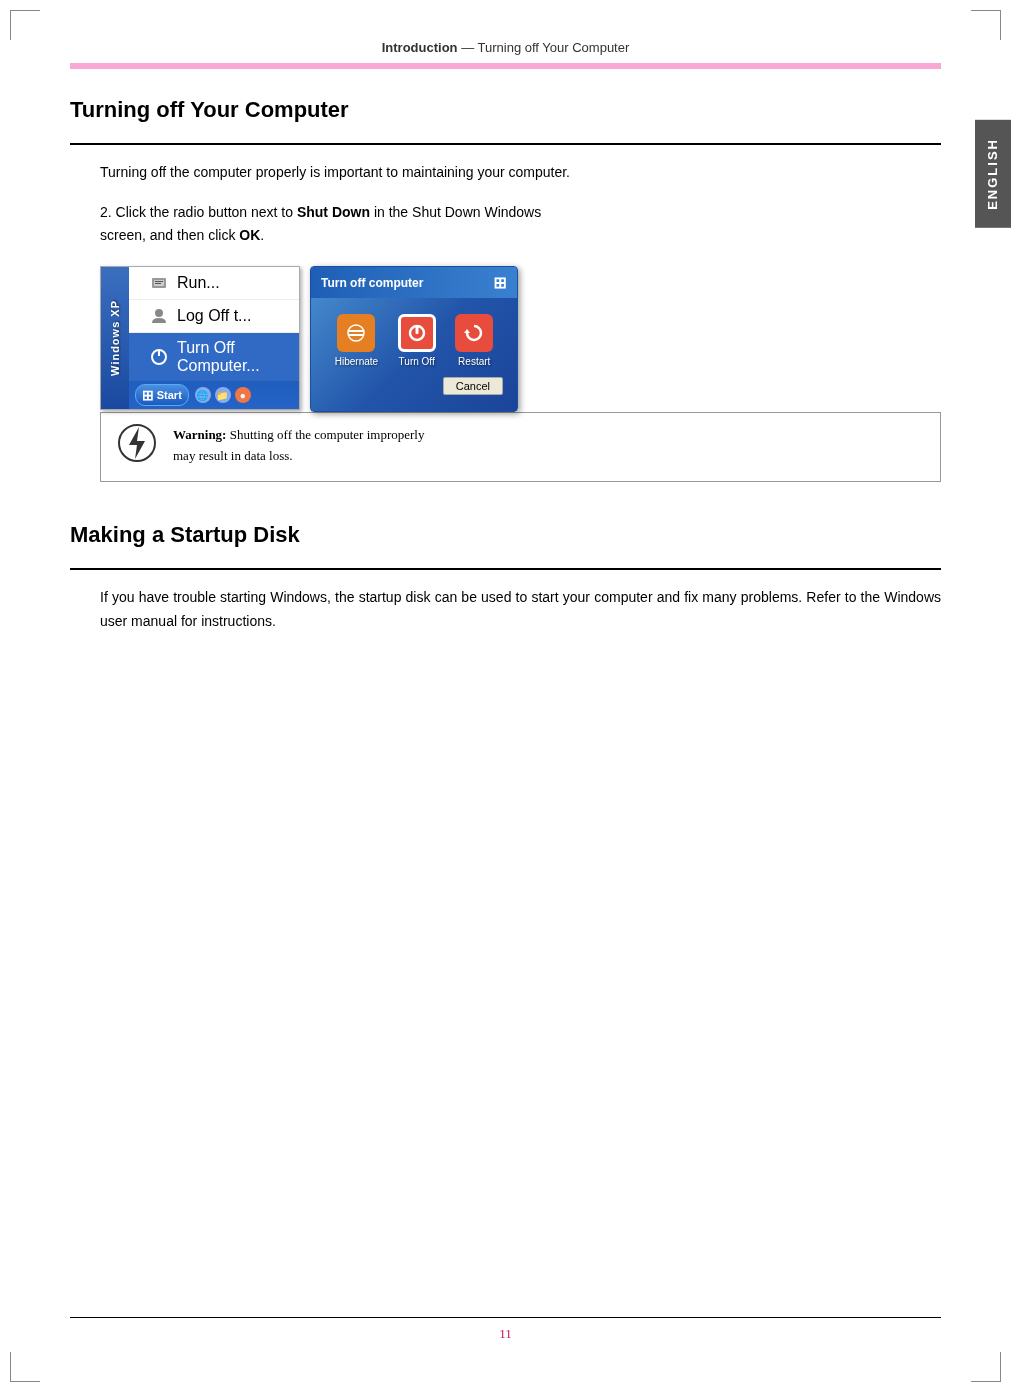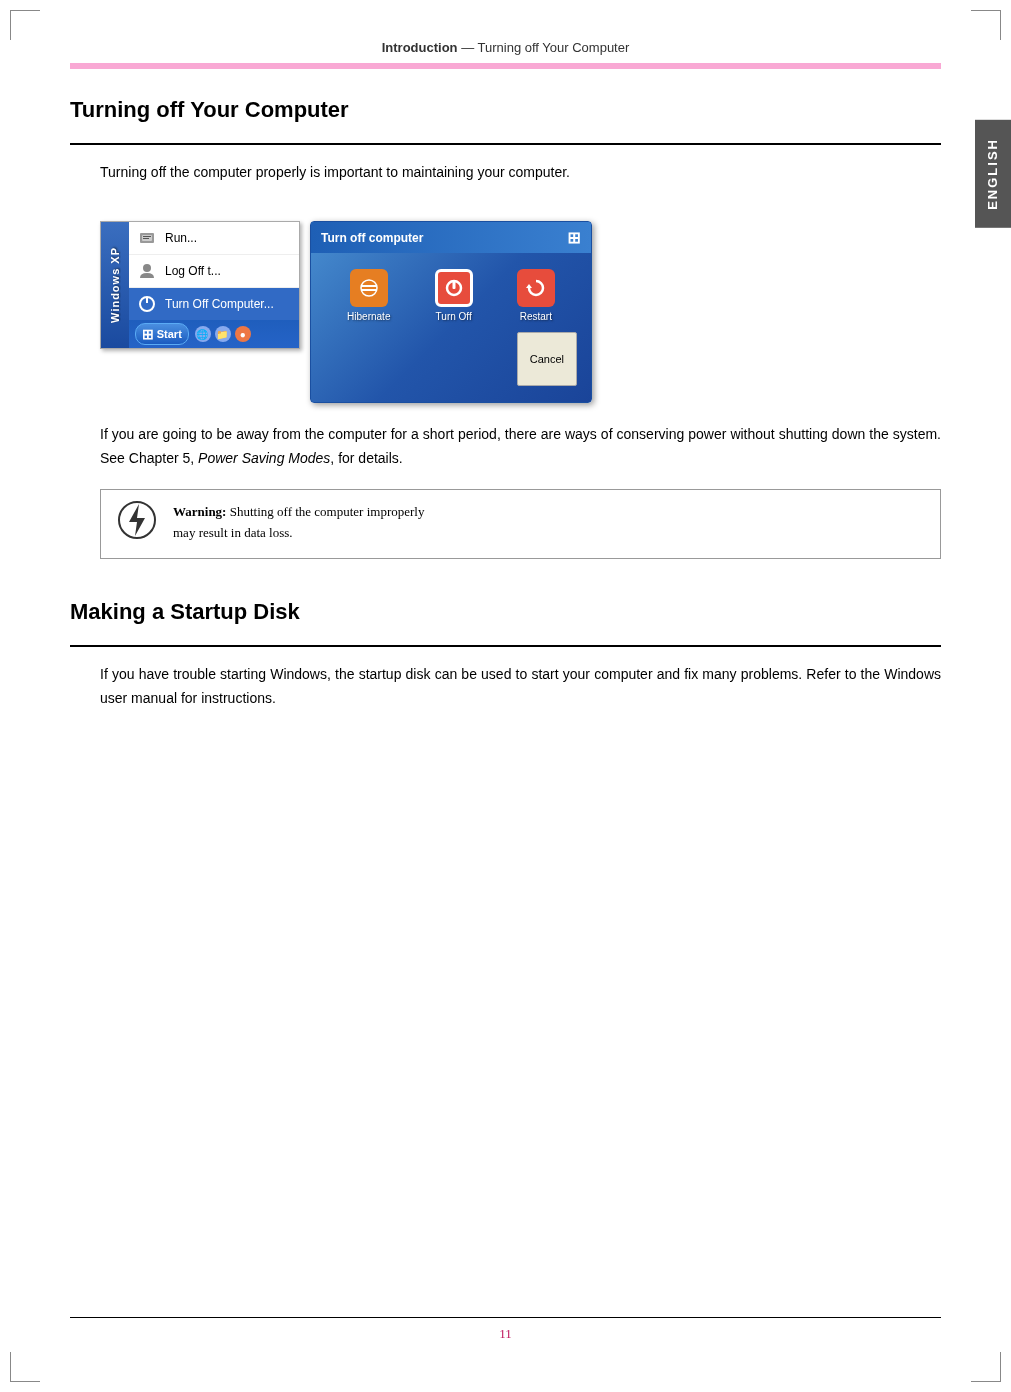--- a/index.html
+++ b/index.html
@@ -151,25 +151,25 @@
     }
 
     .start-menu-items {
       margin-left: 28px;
       background: #fff;
     }
 
     .start-menu-item {
       display: flex;
       align-items: center;
-      padding: 6px 8px;
+      padding: 6px 20px;
       gap: 8px;
       border-bottom: 1px solid #eee;
       cursor: default;
-      font-size: 12px;
+      font-size: 16px;
     }
 
     .start-menu-item:last-child { border-bottom: none; }
 
     .start-menu-item.highlighted {
       background: #316ac5;
       color: #fff;
     }
 
     .menu-icon {
@@ -223,21 +223,21 @@
       border-radius: 50%;
       font-size: 10px;
       display: flex;
       align-items: center;
       justify-content: center;
       color: #fff;
     }
 
     
     .turnoff-dialog {
-      width: 282px;
+      width: 208px;
       background: linear-gradient(to bottom, #3a7bc8 0%, #1a4fa0 100%);
       border: 1px solid #1a4fa0;
       box-shadow: 2px 2px 6px rgba(0,0,0,0.4);
       border-radius: 4px;
       overflow: hidden;
       font-family: 'Tahoma', Arial, sans-serif;
     }
 
     .turnoff-titlebar {
       background: linear-gradient(to right, #1e5fb5, #3a80d0);
@@ -290,21 +290,21 @@
     .to-icon-restart { background: #e74c3c; }
 
     .turnoff-cancel-row {
       display: flex;
       justify-content: flex-end;
     }
 
     .cancel-btn {
       background: #ece9d8;
       border: 1px solid #aaa;
-      padding: 20px 12px;
+      padding: 2px 12px;
       font-size: 11px;
       font-family: 'Tahoma', Arial, sans-serif;
       cursor: pointer;
       border-radius: 2px;
     }
 
     
     .para-text {
       font-size: 14px;
       line-height: 1.7;
@@ -384,20 +384,24 @@
     <span class="bold">Introduction</span><span> — Turning off Your Computer</span>
   </div>
 
   <div>
     <div class="section-title">Turning off Your Computer</div>
 
     <div class="section-body">
       <p class="intro-text">Turning off the computer properly is important to maintaining your computer.</p>
 
       <div class="steps-container">
+        <div class="step-right">
+          <span class="step-number">2.</span>
+          <span>Click the radio button next to </span><strong>Shut Down</strong><span> in the Shut Down Windows screen, and then click </span><strong>OK</strong><span>.</span>
+        </div>
       </div>
 
       <div class="screenshots-container">
 
         <div class="start-menu-ss">
           <div class="start-menu-sidebar">
             <span class="start-menu-sidebar-text">Windows XP</span>
           </div>
           <div class="start-menu-items">
             <div class="start-menu-item">
@@ -481,23 +485,20 @@
               </div>
             </div>
             <div class="turnoff-cancel-row">
               <button class="cancel-btn">Cancel</button>
             </div>
           </div>
         </div>
 
       </div>
 
-      <p class="para-text" style="margin-top:20px;">
-        If you are going to be away from the computer for a short period, there are ways of conserving power without shutting down the system. See Chapter 5, <em>Power Saving Modes</em>, for details.
-      </p>
 
       <div class="warning-box">
         <div class="warning-icon-wrap">
           <span class="lightning-icon">
             <svg width="40" height="44" viewBox="0 0 40 44">
               <circle cx="20" cy="22" r="18" fill="none" stroke="#333" stroke-width="2"></circle>
               <polygon points="22,6 12,24 20,24 18,38 28,20 20,20" fill="#333"></polygon>
             </svg>
           </span>
         </div>

